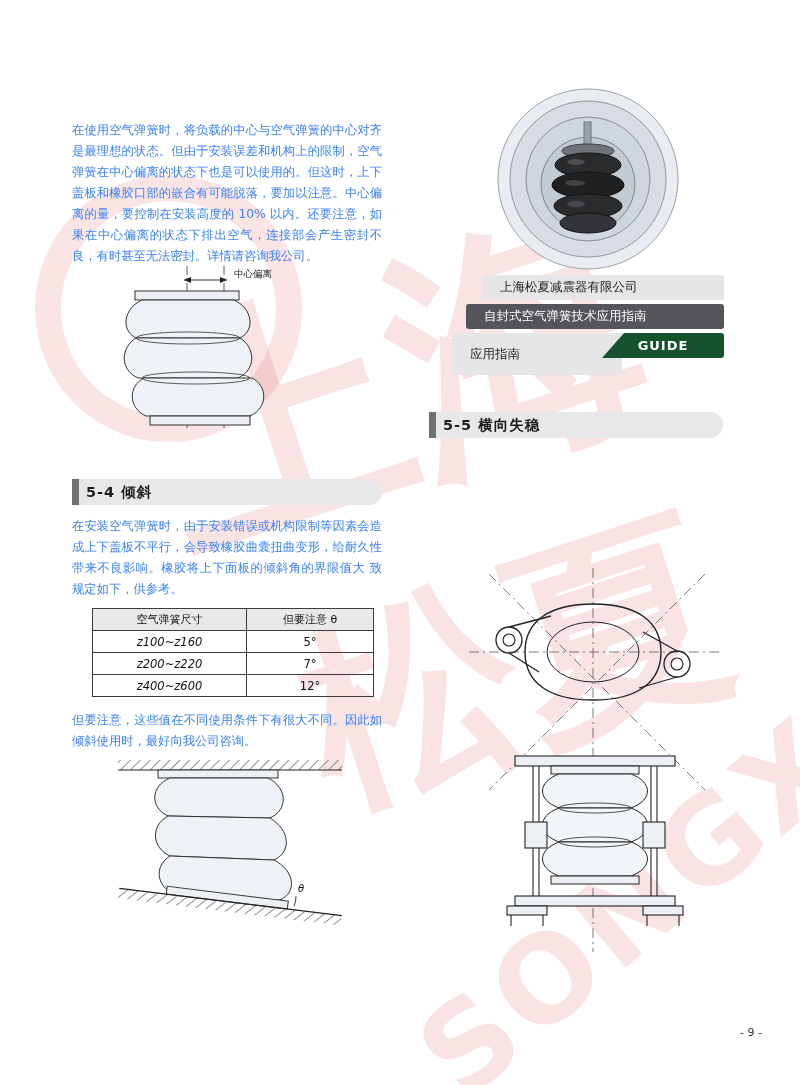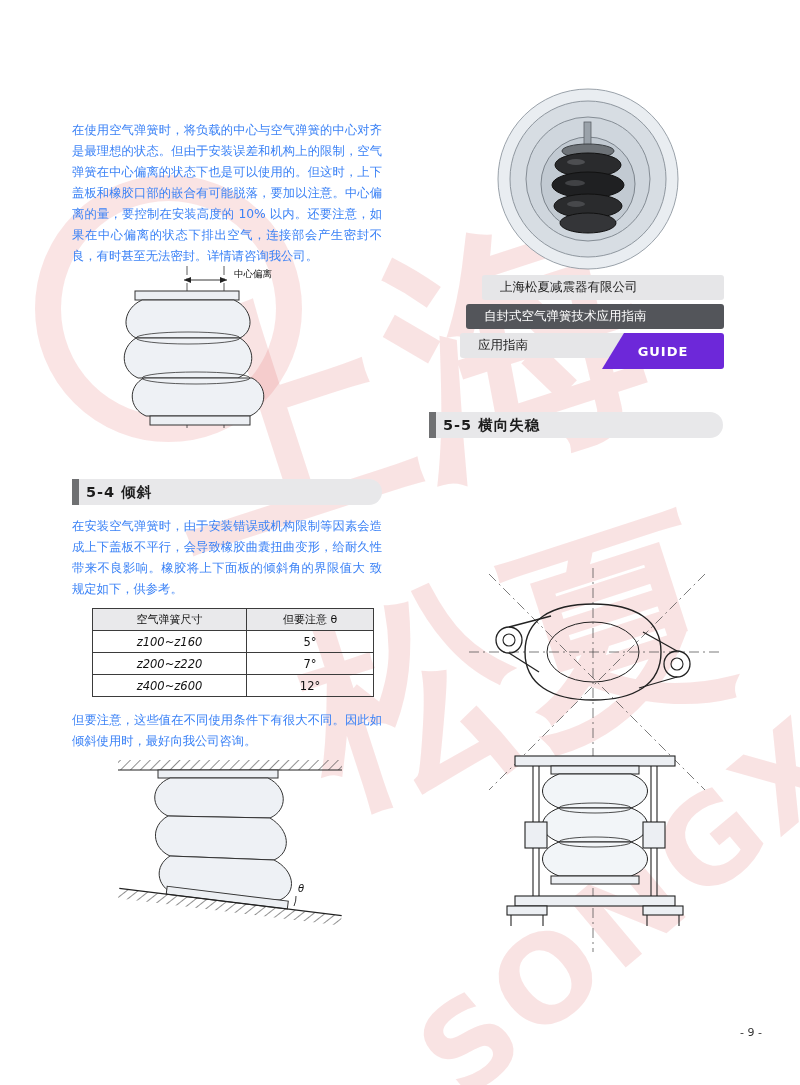--- a/index.html
+++ b/index.html
@@ -83,26 +83,26 @@
   }
   .barline .lab{font-size:12.5px;color:#fff;padding-left:18px;}
   .barline.light{background:#e6e6e8;}
   .barline.light .lab{color:#222;}
   .barline.dark{background:#53555a;}
 
   .guide-wrap{
     position:absolute;left:452px;top:333px;width:272px;height:25px;
   }
   .guide-left{
-    position:absolute;left:8px;top:0;width:170px;height:25px;background:#e6e6e8;
+    position:absolute;left:0;top:0;width:170px;height:42px;background:#e6e6e8;
     border-radius:3px 0 0 3px;display:flex;align-items:center;
   }
   .guide-left .lab{font-size:12.5px;color:#222;padding-left:18px;}
   .guide-right{
-    position:absolute;left:150px;top:0;width:122px;height:36px;background:#6d28d9;
+    position:absolute;left:150px;top:0;width:122px;height:25px;background:#14532d;
     border-radius:0 3px 3px 0;
     clip-path:polygon(22px 0,100% 0,100% 100%,0 100%);
     display:flex;align-items:center;justify-content:center;
   }
   .guide-right .lab{font-size:13px;color:#fff;font-weight:bold;letter-spacing:1px;}
 
   .pageno{
     position:absolute;right:38px;bottom:46px;font-size:11px;color:#333;
   }
   svg{display:block;overflow:visible;}

